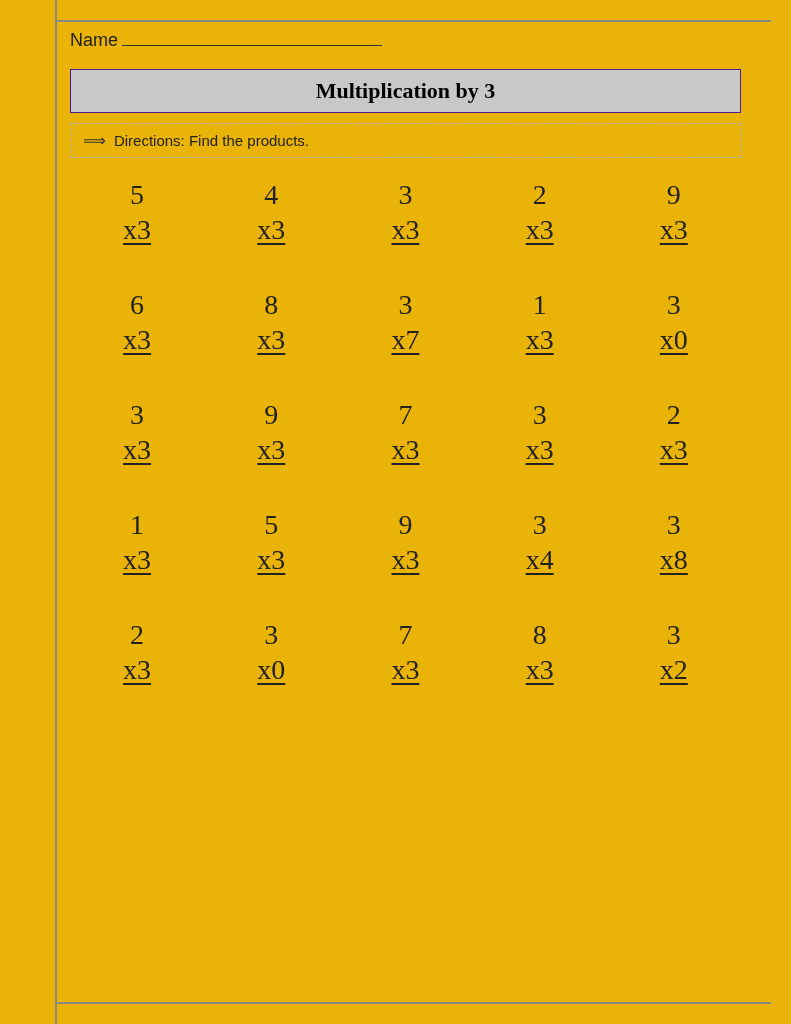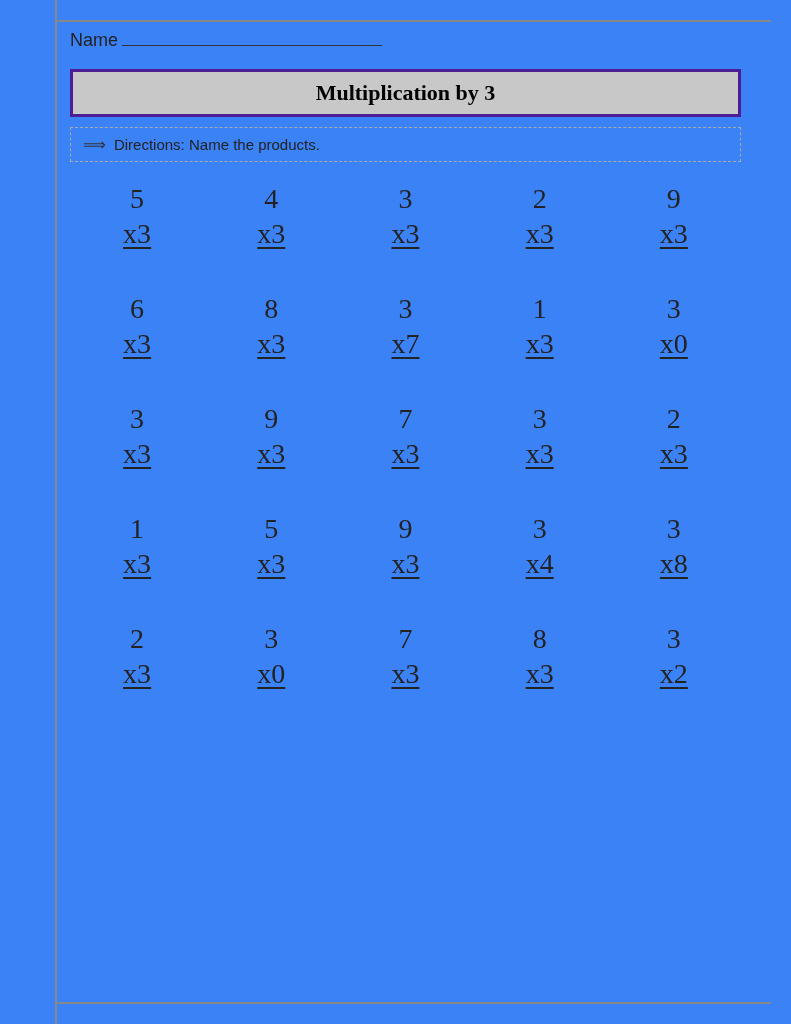--- a/index.html
+++ b/index.html
@@ -13,21 +13,21 @@
       display: flex;
       justify-content: center;
       align-items: flex-start;
       min-height: 100vh;
       font-family: 'Comic Sans MS', 'Chalkboard SE', cursive;
     }
 
     .page {
       width: 791px;
       min-height: 1024px;
-      background: #3b82f6;
+      background: #eab308;
       padding: 30px 50px 30px 70px;
       position: relative;
     }
 
     .left-border {
       position: absolute;
       left: 55px;
       top: 0;
       bottom: 0;
       width: 2px;
@@ -67,21 +67,21 @@
 
     .name-underline {
       flex: 1;
       border-bottom: 1.5px solid #333;
       margin-left: 4px;
       max-width: 260px;
     }
 
     .title-box {
       background: #c8c8c8;
-      border: 3px solid #4c1d95;
+      border: 1px solid #4c1d95;
       text-align: center;
       padding: 8px 10px;
       font-size: 22px;
       font-weight: bold;
       margin-bottom: 10px;
       font-family: 'Comic Sans MS', cursive;
     }
 
     .directions-box {
       border: 1.5px dashed #aaa;
@@ -146,21 +146,21 @@
 
   <div class="name-line">
     <span class="name-label">Name</span>
     <div class="name-underline"></div>
   </div>
 
   <div class="title-box">Multiplication by 3</div>
 
   <div class="directions-box">
     <span class="arrow-icon">⟹</span>
-    <span>Directions: Name the products.</span>
+    <span>Directions: Find the products.</span>
   </div>
 
   <div class="problems-grid">
 
   <div class="problems-row">
         <div class="problem">
           <div class="top-number">5</div>
           <div class="bottom-number">x3</div>
         </div>
         <div class="problem">

